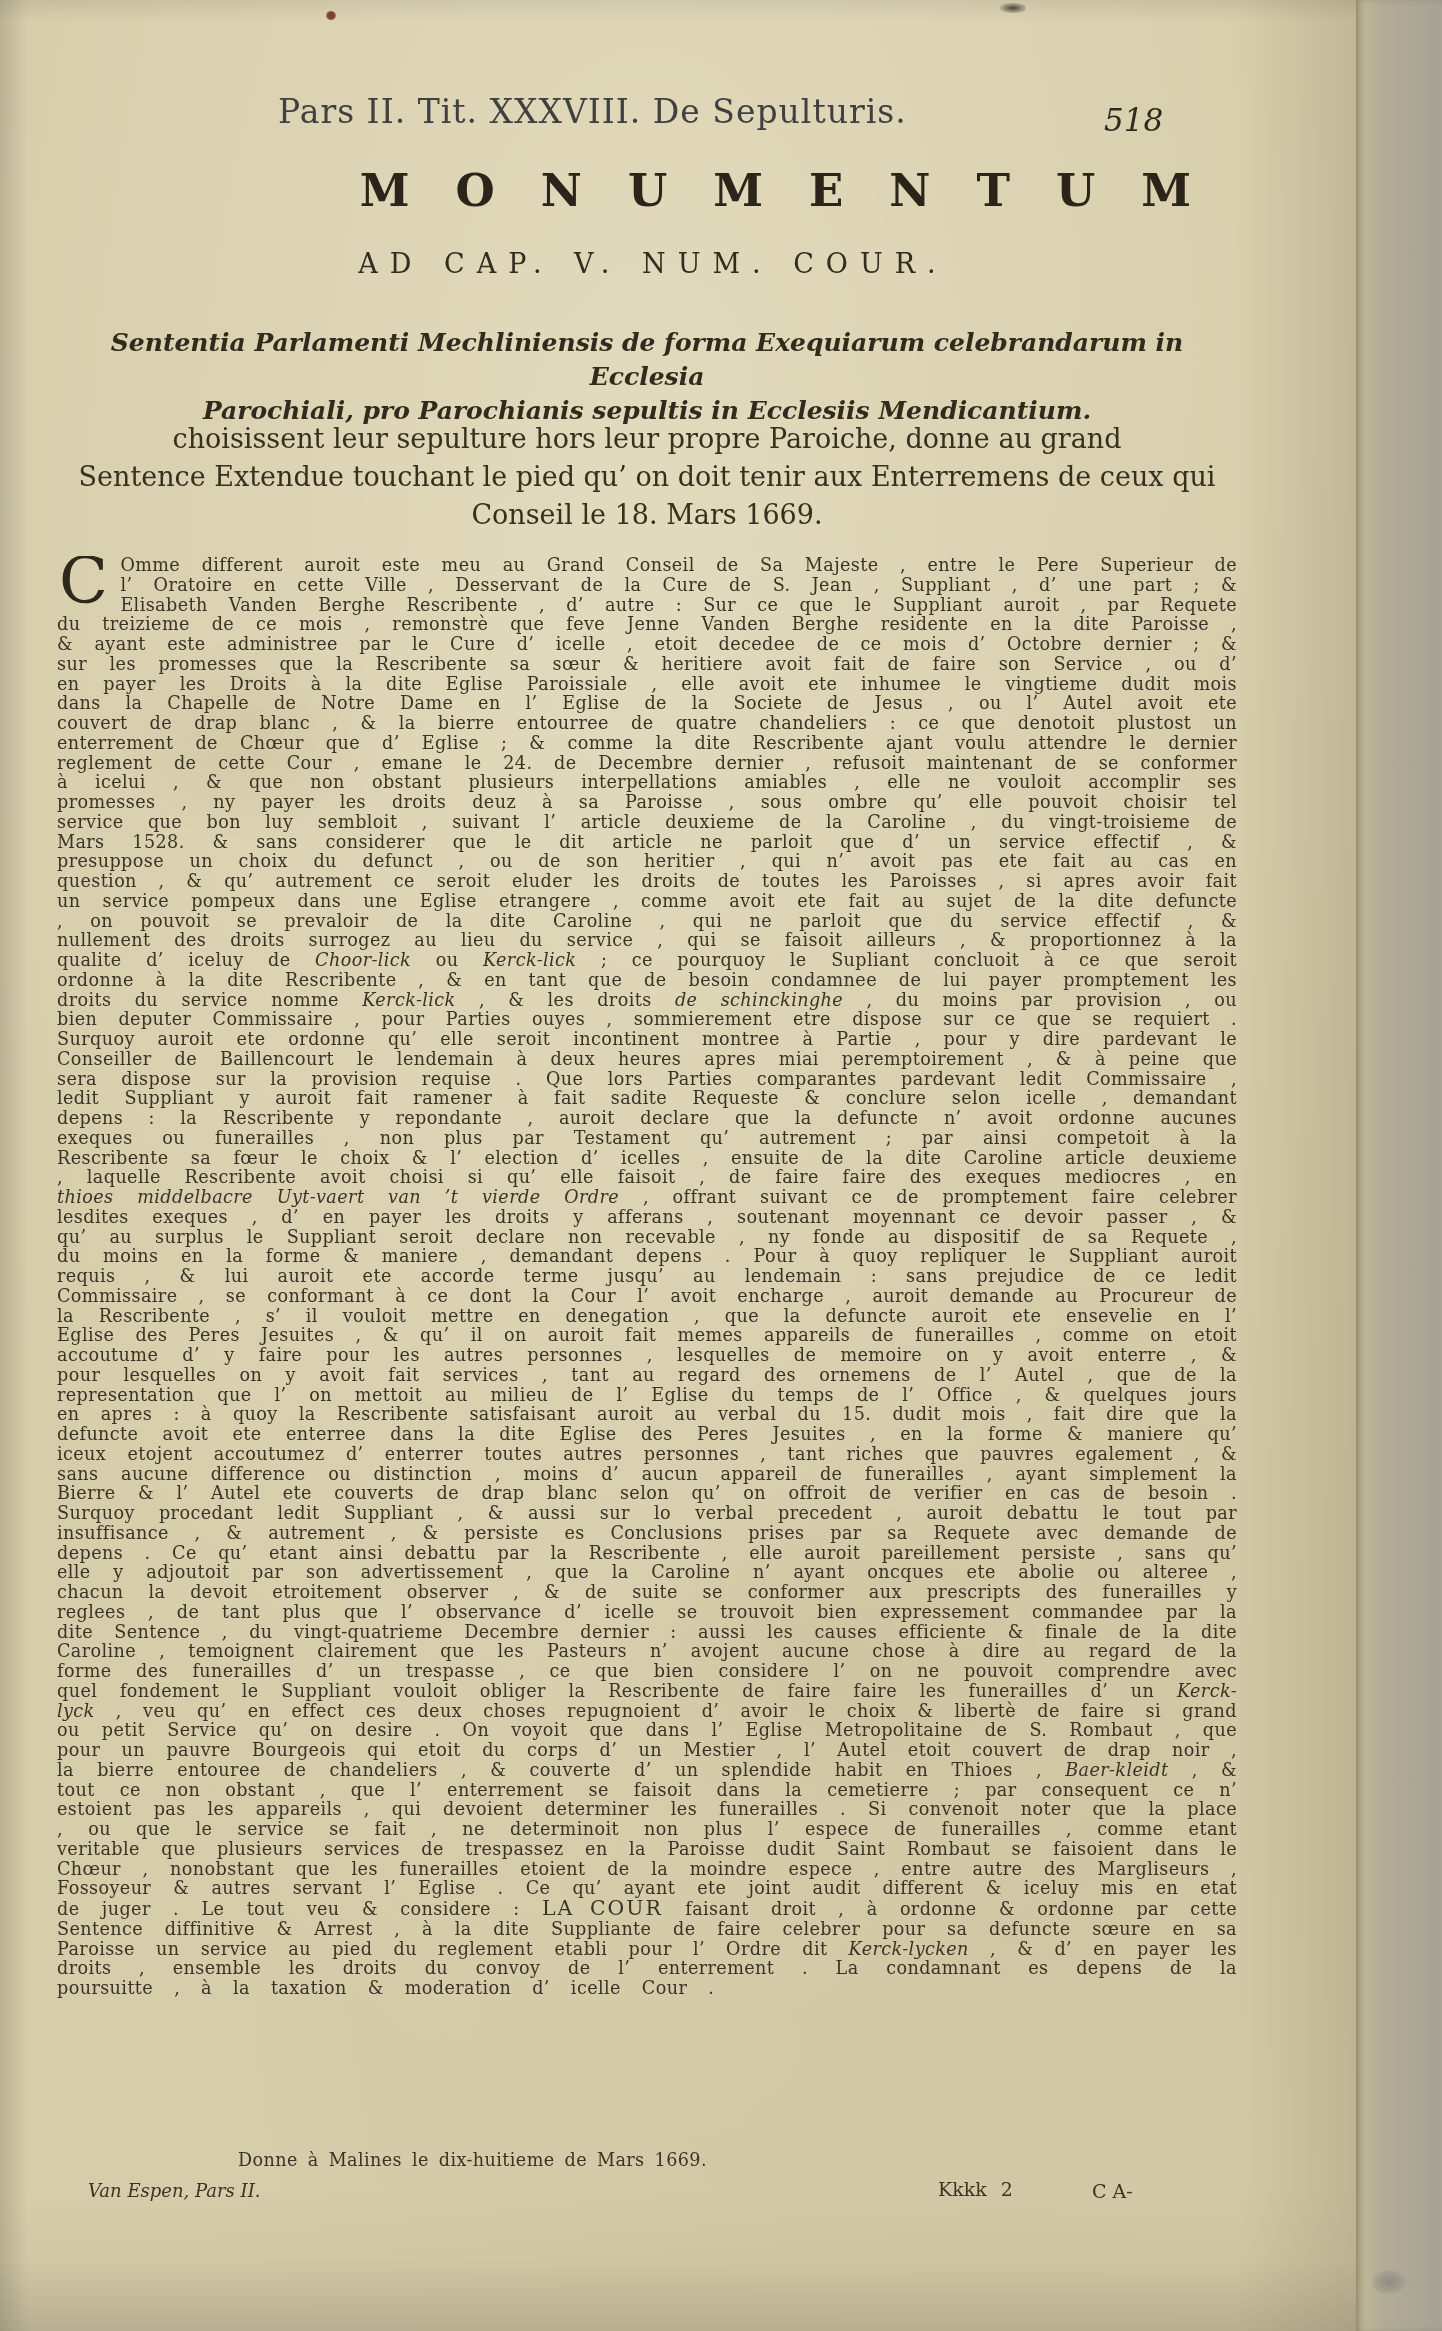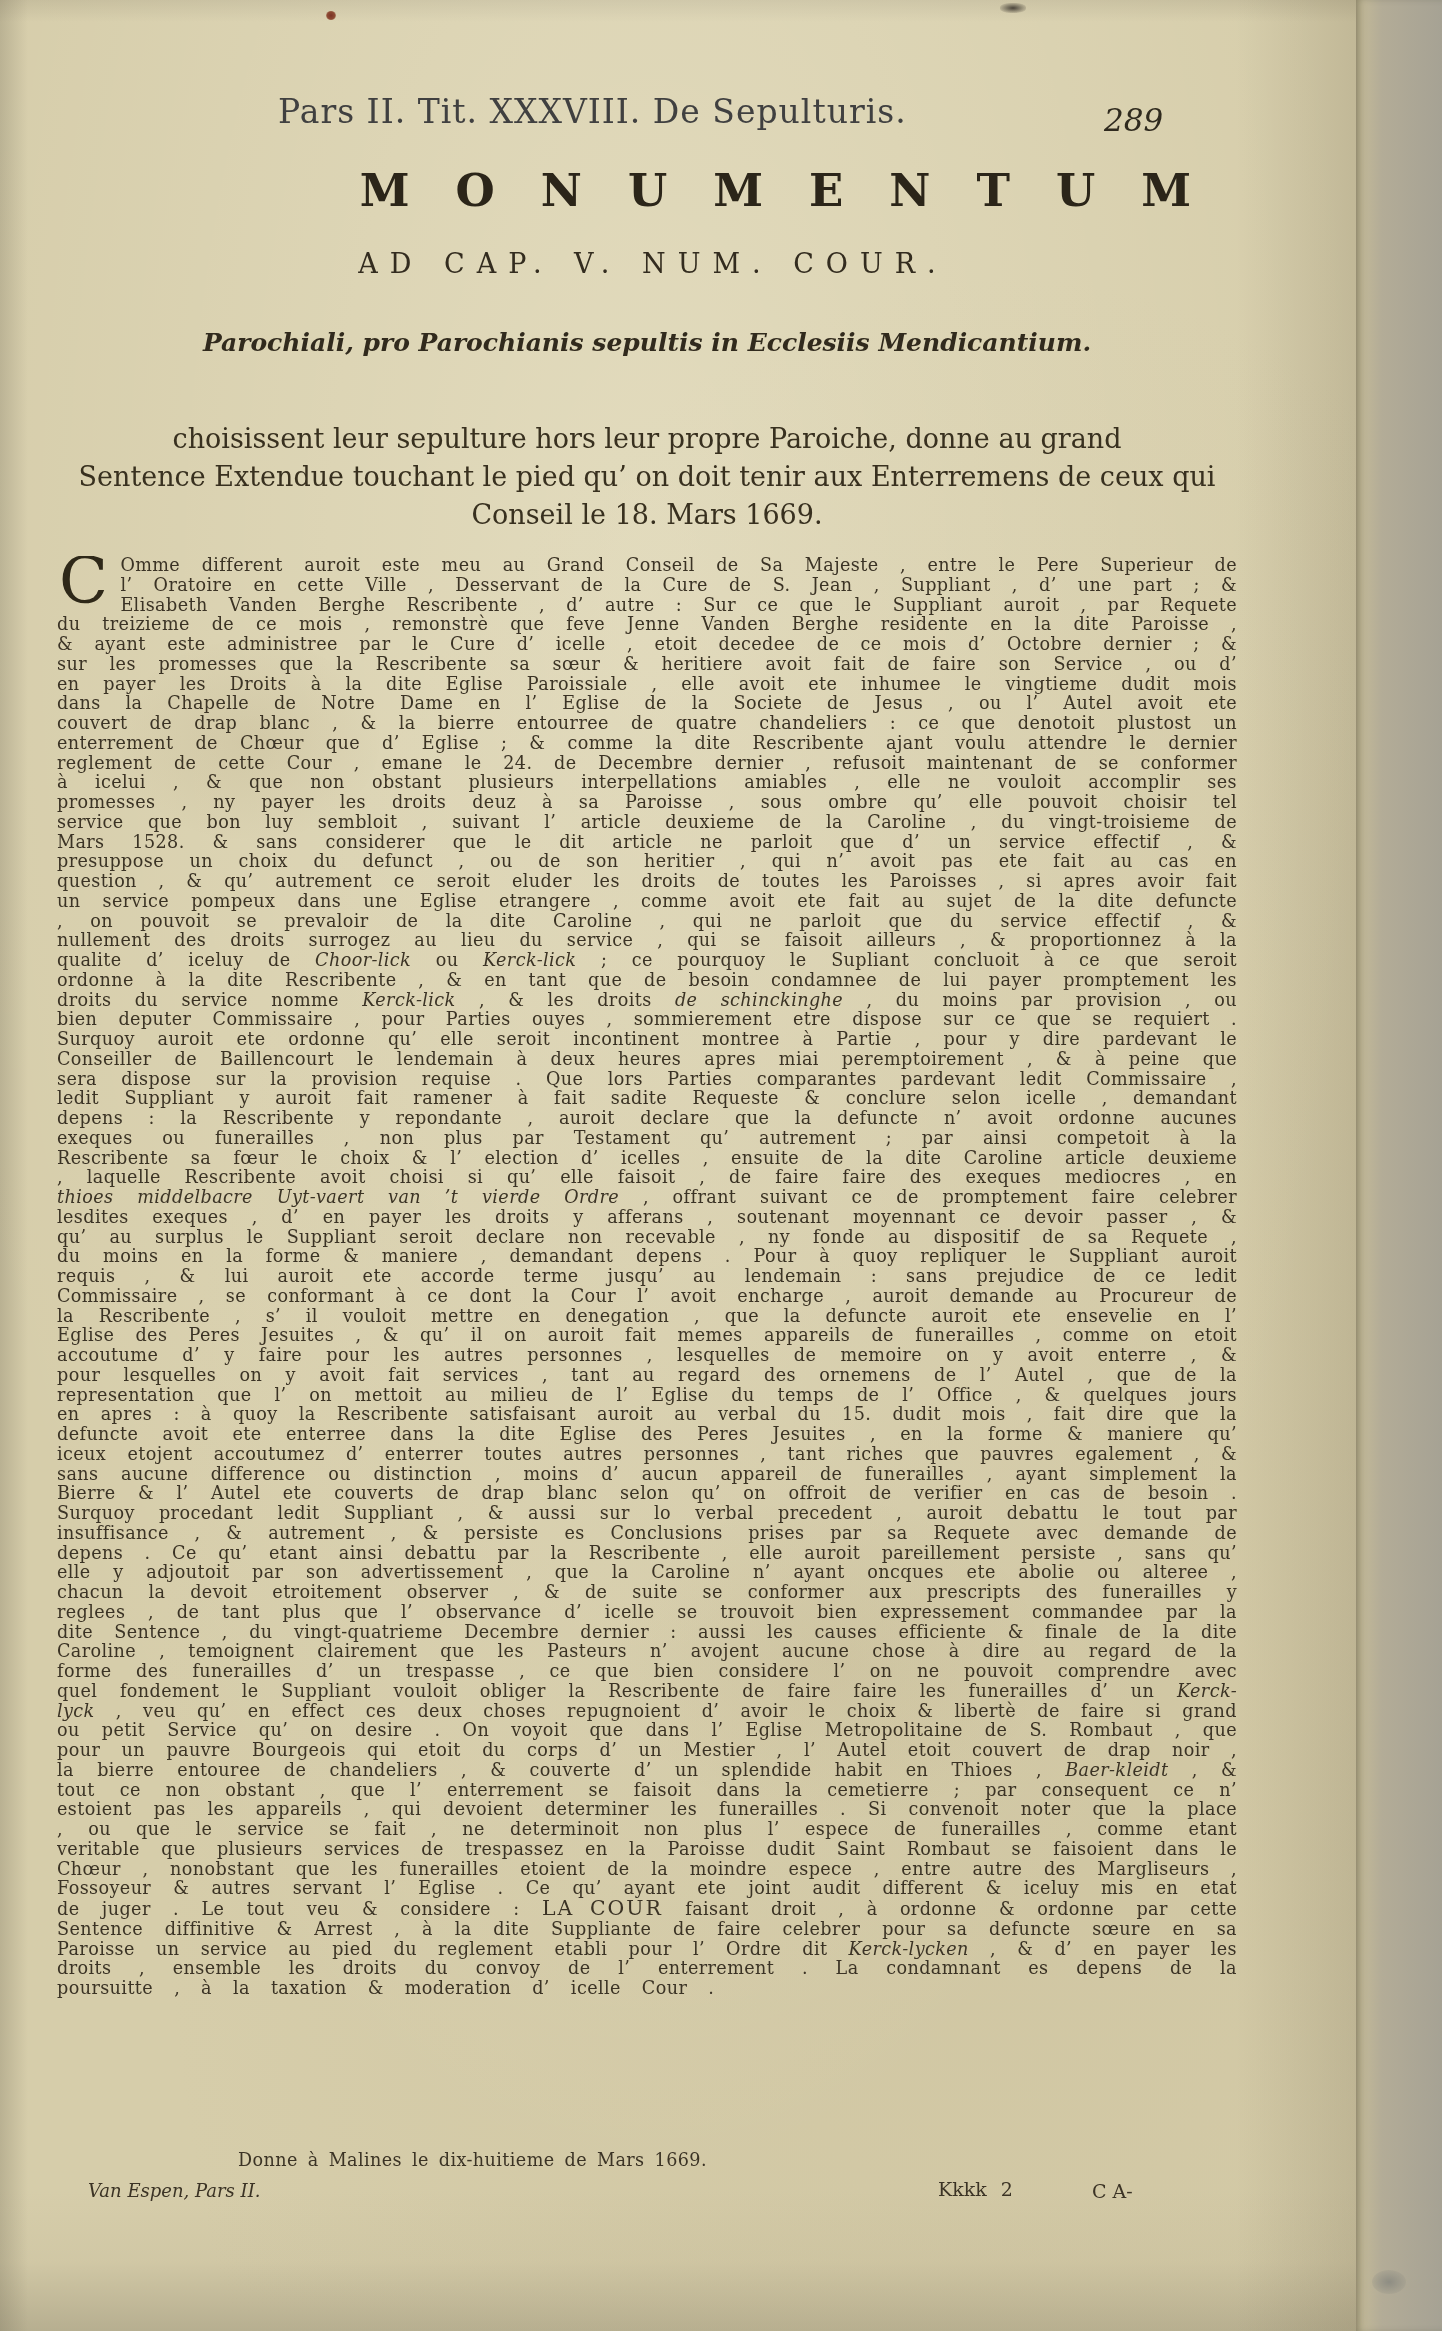--- a/index.html
+++ b/index.html
@@ -96,26 +96,27 @@
 
 <div class="gutter-shadow"></div>
 <div class="edge-right"></div>
 <div class="stain red-dot"></div>
 <div class="stain top-smudge"></div>
 <div class="stain corner-blob"></div>
 <div class="stain mottle-a"></div>
 <div class="stain mottle-b"></div>
 
 <div class="running-title">Pars II. Tit. XXXVIII. De Sepulturis.</div>
-<div class="page-number">289</div>
+<div class="page-number">518</div>
 
 <div class="monument-title">MONUMENTUM</div>
 <div class="monument-subtitle">AD CAP. V. NUM. COUR.</div>
 
 <div class="latin-heading">
+  <div>Sententia Parlamenti Mechliniensis de forma Exequiarum celebrandarum in Ecclesia</div>
   <div>Parochiali, pro Parochianis sepultis in Ecclesiis Mendicantium.</div>
 </div>
 
 <div class="french-heading">
   <div>choisissent leur sepulture hors leur propre Paroiche, donne au grand</div>
   <div>Sentence Extendue touchant le pied qu’ on doit tenir aux Enterremens de ceux qui</div>
   <div>Conseil le 18. Mars 1669.</div>
 </div>
 
 <div class="body-block">

